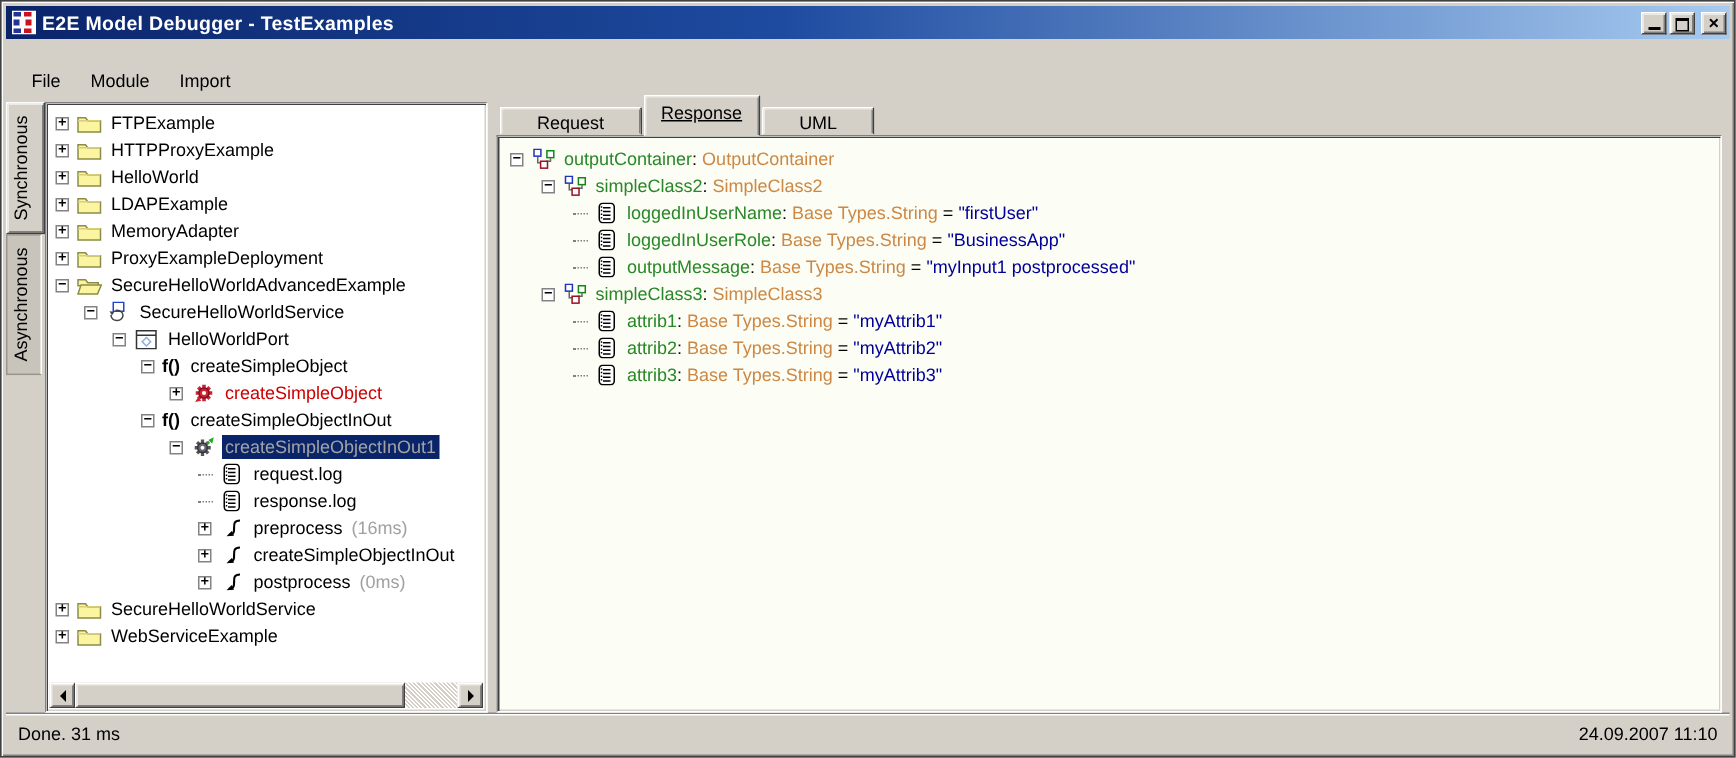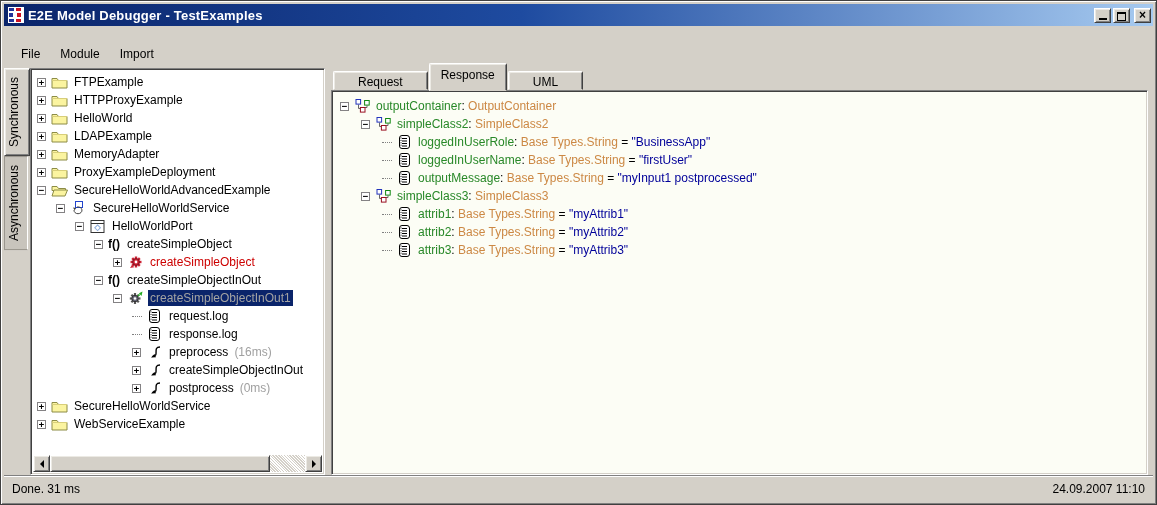--- a/index.html
+++ b/index.html
@@ -57,21 +57,21 @@
   .sthumb { width:76%; height:17px; background:var(--chrome); border:1px solid;
     border-color:#fff #404040 #404040 #fff; box-shadow: inset 1px 1px 0 #ECEAE4, inset -1px -1px 0 #808080; }
 
   
   .right-panel { flex:1 1 auto; margin:2px 5px 0 6px; display:flex; flex-direction:column; min-width:0; }
   .tabrow { height:22px; display:flex; align-items:flex-end; padding-left:2px; flex:0 0 auto; }
   .tab { font-size:12px; padding:3px 24px 3px; background:var(--chrome);
     border:1px solid; border-color:#fff #404040 var(--chrome) #fff;
     box-shadow: inset 1px 1px 0 #ECEAE4, inset -1px 0 0 #808080;
     border-radius:2px 2px 0 0; margin-right:1px; position:relative; height:19px; }
-  .tab.active { height:22px; z-index:2; padding:4px 11px 22px; margin-bottom:-1px; font-weight:normal; }
+  .tab.active { height:22px; z-index:2; padding:4px 11px 22px; margin-bottom:-1px; font-weight:normal;text-decoration:underline; }
   .rcontent { flex:1 1 auto; background:#FCFDF5; border:1px solid; border-color:#808080 #fff #fff #808080;
     box-shadow: inset 1px 1px 0 #404040, inset -1px -1px 0 var(--chrome);
     overflow:hidden; padding:6px 0 0 6px; }
 
   
   .trow { display:flex; align-items:center; height:18px; white-space:nowrap; font-size:12px; }
   .ind { flex:0 0 auto; height:1px; }
   .exp { flex:0 0 auto; width:9px; height:9px; border:1px solid #848284; background:#fff;
     font:bold 9px/7px "DejaVu Sans Mono", monospace; text-align:center; color:#000; margin-right:5px; }
   .dash { flex:0 0 auto; width:10px; height:1px; border-top:1px dotted #808080; margin-right:4px; }
@@ -419,33 +419,33 @@
           <div class="trow">
             <span class="ind" style="width: 44px;"></span>
             <span class="dash"></span>
             <span class="ticon">
               <svg width="13" height="14" viewBox="0 0 13 14">
                 <rect x="1.5" y="0.5" width="10" height="13" rx="2.5" fill="#fff" stroke="#000"></rect>
                 <path d="M4 3.5 h5 M4 6 h5 M4 8.5 h5 M4 11 h5" stroke="#000"></path>
                 <path d="M3 2.5 v9" stroke="#000" stroke-dasharray="1 1.4"></path>
               </svg>
             </span>
+            <span><span class="rname">loggedInUserName</span><span class="rcolon">: </span><span class="rtype">Base Types.String</span><span class="req"> = </span><span class="rval">"firstUser"</span></span>
+          </div>
+          <div class="trow">
+            <span class="ind" style="width: 44px;"></span>
+            <span class="dash"></span>
+            <span class="ticon">
+              <svg width="13" height="14" viewBox="0 0 13 14">
+                <rect x="1.5" y="0.5" width="10" height="13" rx="2.5" fill="#fff" stroke="#000"></rect>
+                <path d="M4 3.5 h5 M4 6 h5 M4 8.5 h5 M4 11 h5" stroke="#000"></path>
+                <path d="M3 2.5 v9" stroke="#000" stroke-dasharray="1 1.4"></path>
+              </svg>
+            </span>
             <span><span class="rname">loggedInUserRole</span><span class="rcolon">: </span><span class="rtype">Base Types.String</span><span class="req"> = </span><span class="rval">"BusinessApp"</span></span>
-          </div>
-          <div class="trow">
-            <span class="ind" style="width: 44px;"></span>
-            <span class="dash"></span>
-            <span class="ticon">
-              <svg width="13" height="14" viewBox="0 0 13 14">
-                <rect x="1.5" y="0.5" width="10" height="13" rx="2.5" fill="#fff" stroke="#000"></rect>
-                <path d="M4 3.5 h5 M4 6 h5 M4 8.5 h5 M4 11 h5" stroke="#000"></path>
-                <path d="M3 2.5 v9" stroke="#000" stroke-dasharray="1 1.4"></path>
-              </svg>
-            </span>
-            <span><span class="rname">loggedInUserName</span><span class="rcolon">: </span><span class="rtype">Base Types.String</span><span class="req"> = </span><span class="rval">"firstUser"</span></span>
           </div>
           <div class="trow">
             <span class="ind" style="width: 44px;"></span>
             <span class="dash"></span>
             <span class="ticon">
               <svg width="13" height="14" viewBox="0 0 13 14">
                 <rect x="1.5" y="0.5" width="10" height="13" rx="2.5" fill="#fff" stroke="#000"></rect>
                 <path d="M4 3.5 h5 M4 6 h5 M4 8.5 h5 M4 11 h5" stroke="#000"></path>
                 <path d="M3 2.5 v9" stroke="#000" stroke-dasharray="1 1.4"></path>
               </svg>

